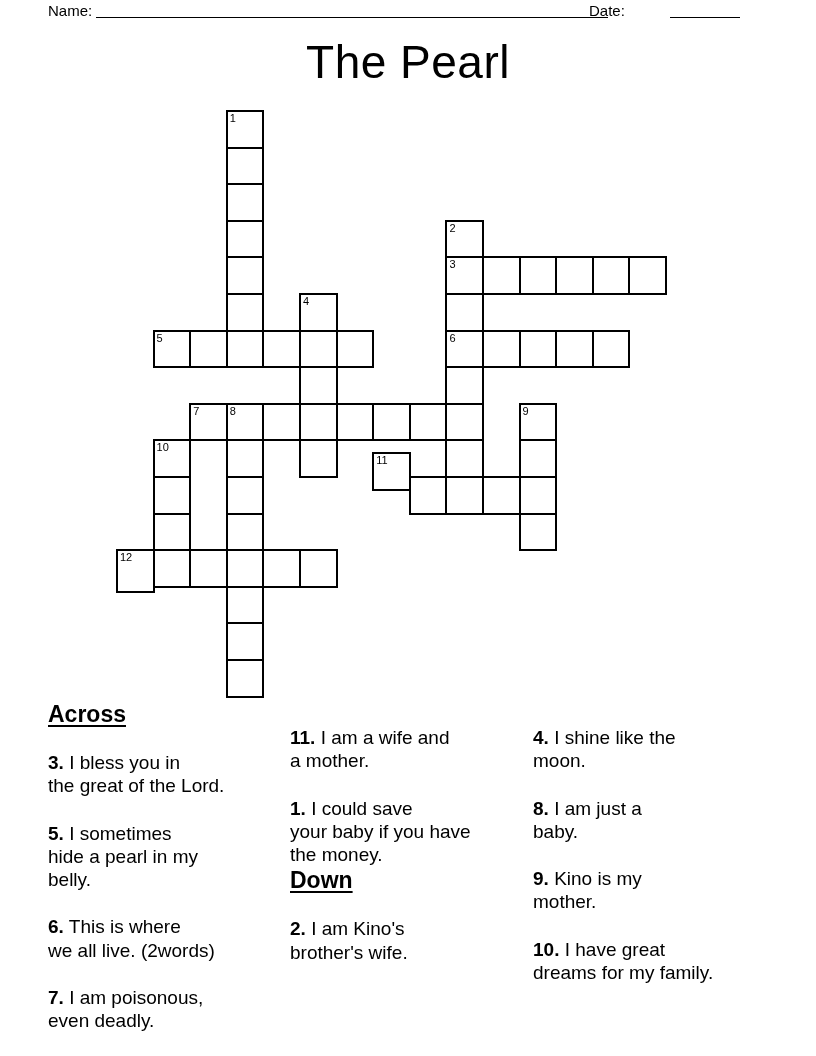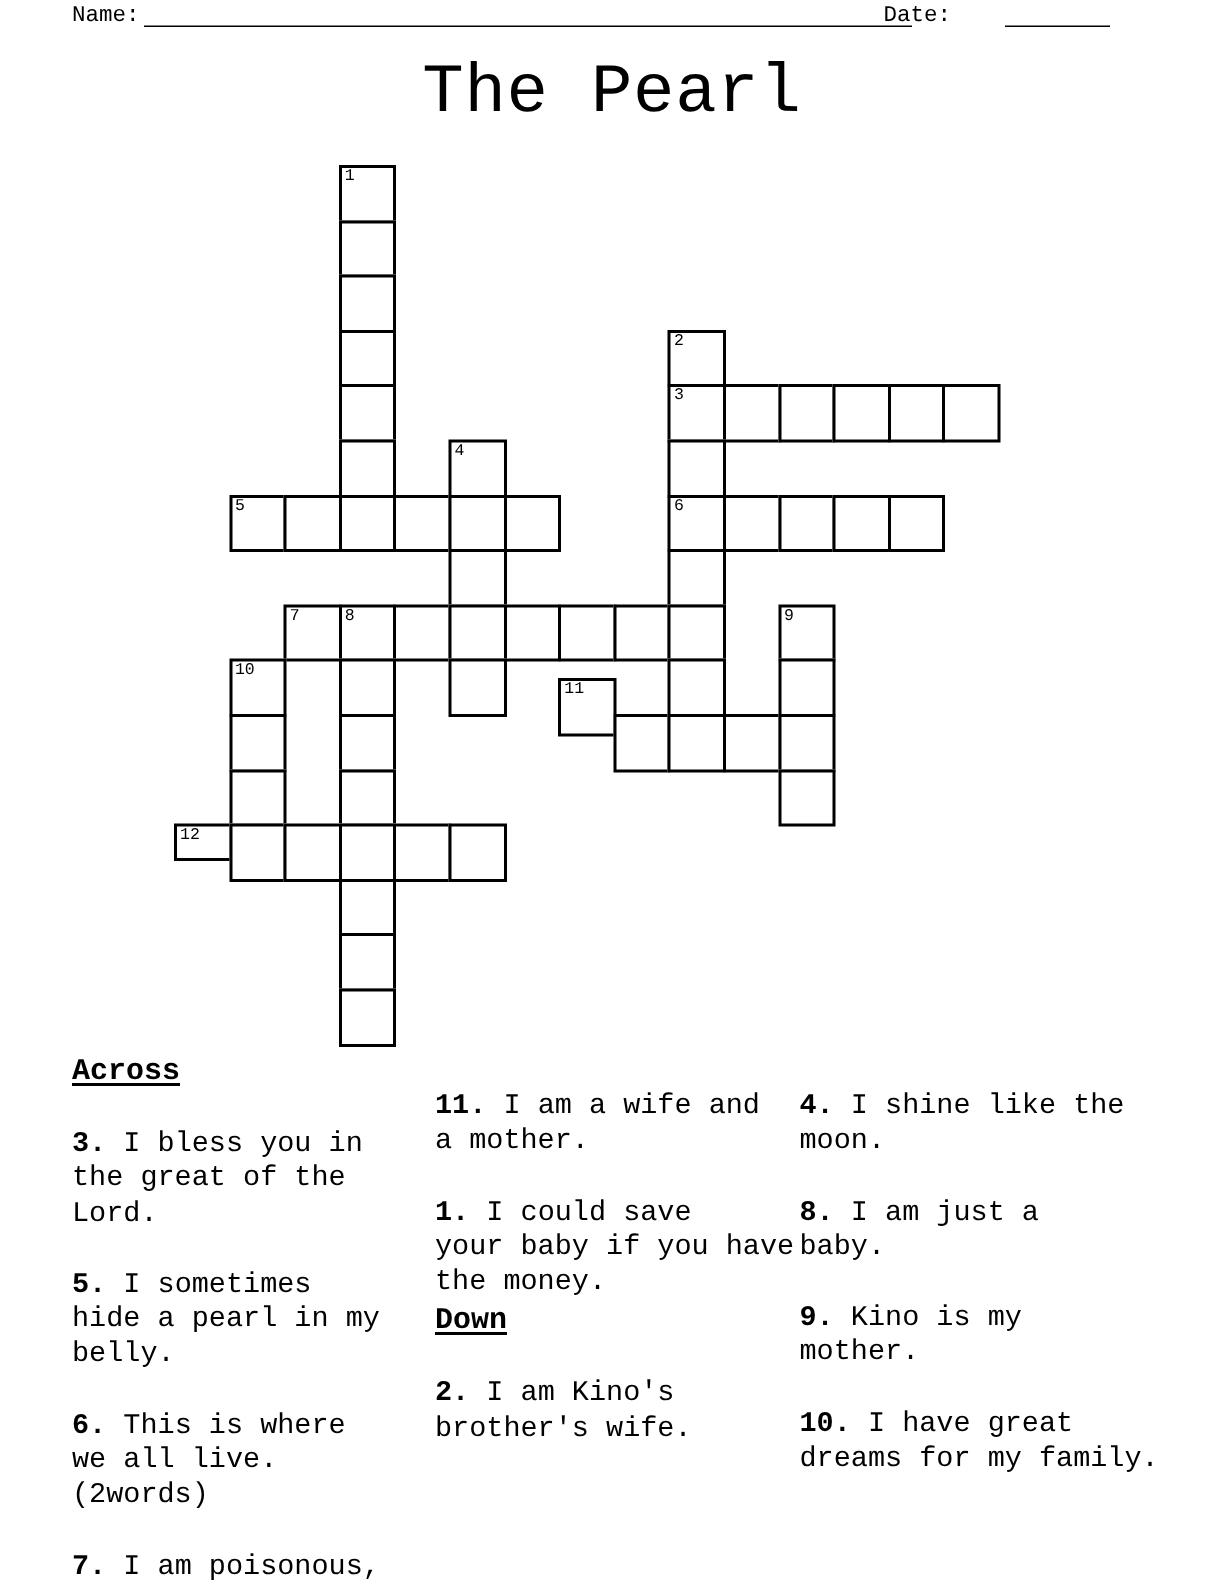--- a/index.html
+++ b/index.html
@@ -3,21 +3,21 @@
 <meta charset="utf-8">
 <style>
   * { margin: 0; padding: 0; }
   html, body { background: #ffffff; }
   .page {
     position: relative;
     width: 816px;
     height: 1056px;
     background: #ffffff;
     color: #000000;
-    font-family: Liberation Mono, monospace;
+    font-family: Liberation Sans, sans-serif;
     overflow: hidden;
   }
   .hdr-label {
     position: absolute;
     font-size: 15px;
     line-height: 18px;
     color: #000;
   }
   .name-label { left: 48px; top: 2px; }
   .date-label { left: 589px; top: 2px; }
@@ -56,21 +56,21 @@
   .clue-col {
     position: absolute;
     top: 702px;
     font-size: 19px;
     line-height: 23.3px;
   }
   .col-1 { left: 48px;  width: 238px; }
   .col-2 { left: 290px; width: 250px; }
   .col-3 { left: 533px; width: 278px; }
   .clue-header {
-    font-size: 20px;
+    font-size: 23px;
     font-weight: bold;
     line-height: 25px;
     text-decoration: underline;
     text-decoration-thickness: 2px;
     text-underline-offset: 3px;
   }
   .clue-header.first { margin: 0 0 10px 0; }
   .clue-header.mid   { margin: 2px 0 2px 0; }
   .clue { white-space: pre-line; margin-top: 24px; }
   .clue b { font-weight: bold; }
@@ -156,21 +156,21 @@
       <div class="cell" style="left: 372.2px; top: 452px; width: 38.6px; height: 38.6px;">
         <span class="cellnum">11</span>
       </div>
       <div class="cell" style="left: 408.8px; top: 476px; width: 38.6px; height: 38.6px;"></div>
       <div class="cell" style="left: 445.4px; top: 476px; width: 38.6px; height: 38.6px;"></div>
       <div class="cell" style="left: 482px; top: 476px; width: 38.6px; height: 38.6px;"></div>
       <div class="cell" style="left: 518.6px; top: 476px; width: 38.6px; height: 38.6px;"></div>
       <div class="cell" style="left: 152.6px; top: 512.6px; width: 38.6px; height: 38.6px;"></div>
       <div class="cell" style="left: 225.8px; top: 512.6px; width: 38.6px; height: 38.6px;"></div>
       <div class="cell" style="left: 518.6px; top: 512.6px; width: 38.6px; height: 38.6px;"></div>
-      <div class="cell" style="left: 116px; top: 549.2px; width: 38.6px; height: 25px;">
+      <div class="cell" style="left: 116px; top: 549.2px; width: 38.6px; height: 44px;">
         <span class="cellnum">12</span>
       </div>
       <div class="cell" style="left: 152.6px; top: 549.2px; width: 38.6px; height: 38.6px;"></div>
       <div class="cell" style="left: 189.2px; top: 549.2px; width: 38.6px; height: 38.6px;"></div>
       <div class="cell" style="left: 225.8px; top: 549.2px; width: 38.6px; height: 38.6px;"></div>
       <div class="cell" style="left: 262.4px; top: 549.2px; width: 38.6px; height: 38.6px;"></div>
       <div class="cell" style="left: 299px; top: 549.2px; width: 38.6px; height: 38.6px;"></div>
       <div class="cell" style="left: 225.8px; top: 585.8px; width: 38.6px; height: 38.6px;"></div>
       <div class="cell" style="left: 225.8px; top: 622.4px; width: 38.6px; height: 38.6px;"></div>
       <div class="cell" style="left: 225.8px; top: 659px; width: 38.6px; height: 38.6px;"></div>

